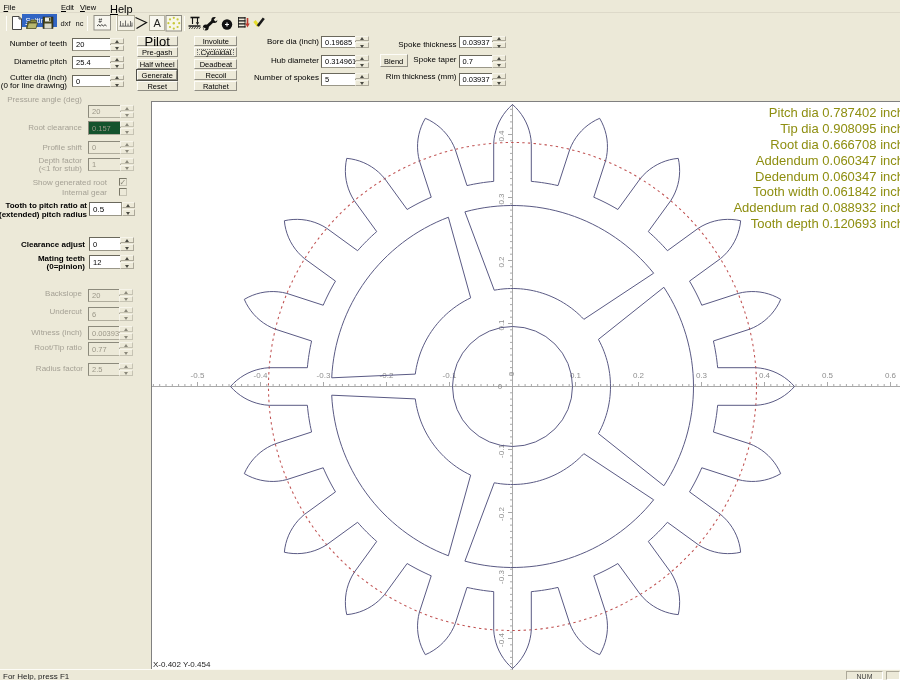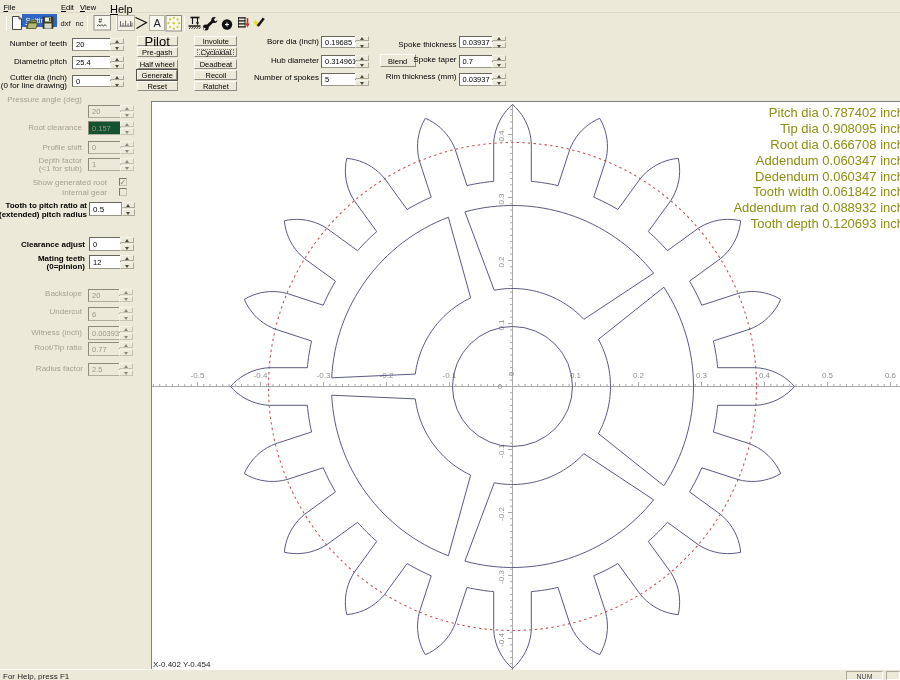--- a/index.html
+++ b/index.html
@@ -135,21 +135,21 @@
 <div style="position:absolute;right:581px;top:73.0px;font-size:8px;color:#000;white-space:nowrap">Number of spokes</div>
 <div style="position:absolute;left:321px;top:73px;width:35px;height:12.5px;background:#fff;border:1px solid;border-color:#6a685c #9a9788 #9a9788 #6a685c;font-size:7.5px;color:#000;padding:1.2px 0 0 3px;box-sizing:border-box;overflow:hidden;white-space:nowrap">5</div>
 <div style="position:absolute;left:355px;top:73px;width:14px;height:12.5px">
     <div class="spbtn" style="height:5.75px;border-color:#f6f4ea #aca899 #aca899 #f6f4ea">
       <i style="border-bottom:3px solid #4a4a42;border-left:2.6px solid transparent;border-right:2.6px solid transparent;margin-top:0.875px"></i>
     </div>
     <div class="spbtn" style="height:5.75px;margin-top:1px;border-color:#f6f4ea #aca899 #aca899 #f6f4ea">
       <i style="border-top:3px solid #4a4a42;border-left:2.6px solid transparent;border-right:2.6px solid transparent;margin-top:1.375px"></i>
     </div>
   </div>
-<div class="b3" style="position:absolute;left:379.7px;top:54px;width:36px;height:13px;font-size:7.5px;line-height:13px;">Blend</div>
+<div class="b3" style="position:absolute;left:379.7px;top:54px;width:28px;height:13px;font-size:7.5px;line-height:13px;">Blend</div>
 <div style="position:absolute;right:443.5px;top:40px;font-size:8px;color:#000;white-space:nowrap">Spoke thickness</div>
 <div style="position:absolute;left:458.5px;top:35.5px;width:34.5px;height:12.5px;background:#fff;border:1px solid;border-color:#6a685c #9a9788 #9a9788 #6a685c;font-size:7.5px;color:#000;padding:1.2px 0 0 3px;box-sizing:border-box;overflow:hidden;white-space:nowrap">0.03937</div>
 <div style="position:absolute;left:492.0px;top:35.5px;width:14px;height:12.5px">
     <div class="spbtn" style="height:5.75px;border-color:#f6f4ea #aca899 #aca899 #f6f4ea">
       <i style="border-bottom:3px solid #4a4a42;border-left:2.6px solid transparent;border-right:2.6px solid transparent;margin-top:0.875px"></i>
     </div>
     <div class="spbtn" style="height:5.75px;margin-top:1px;border-color:#f6f4ea #aca899 #aca899 #f6f4ea">
       <i style="border-top:3px solid #4a4a42;border-left:2.6px solid transparent;border-right:2.6px solid transparent;margin-top:1.375px"></i>
     </div>
   </div>

